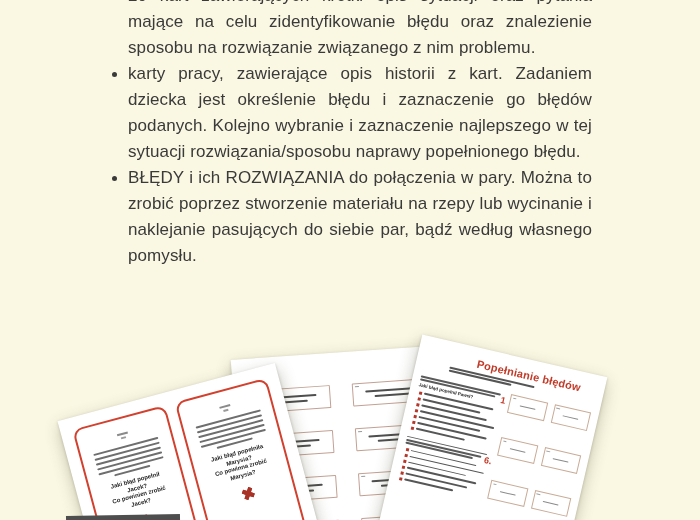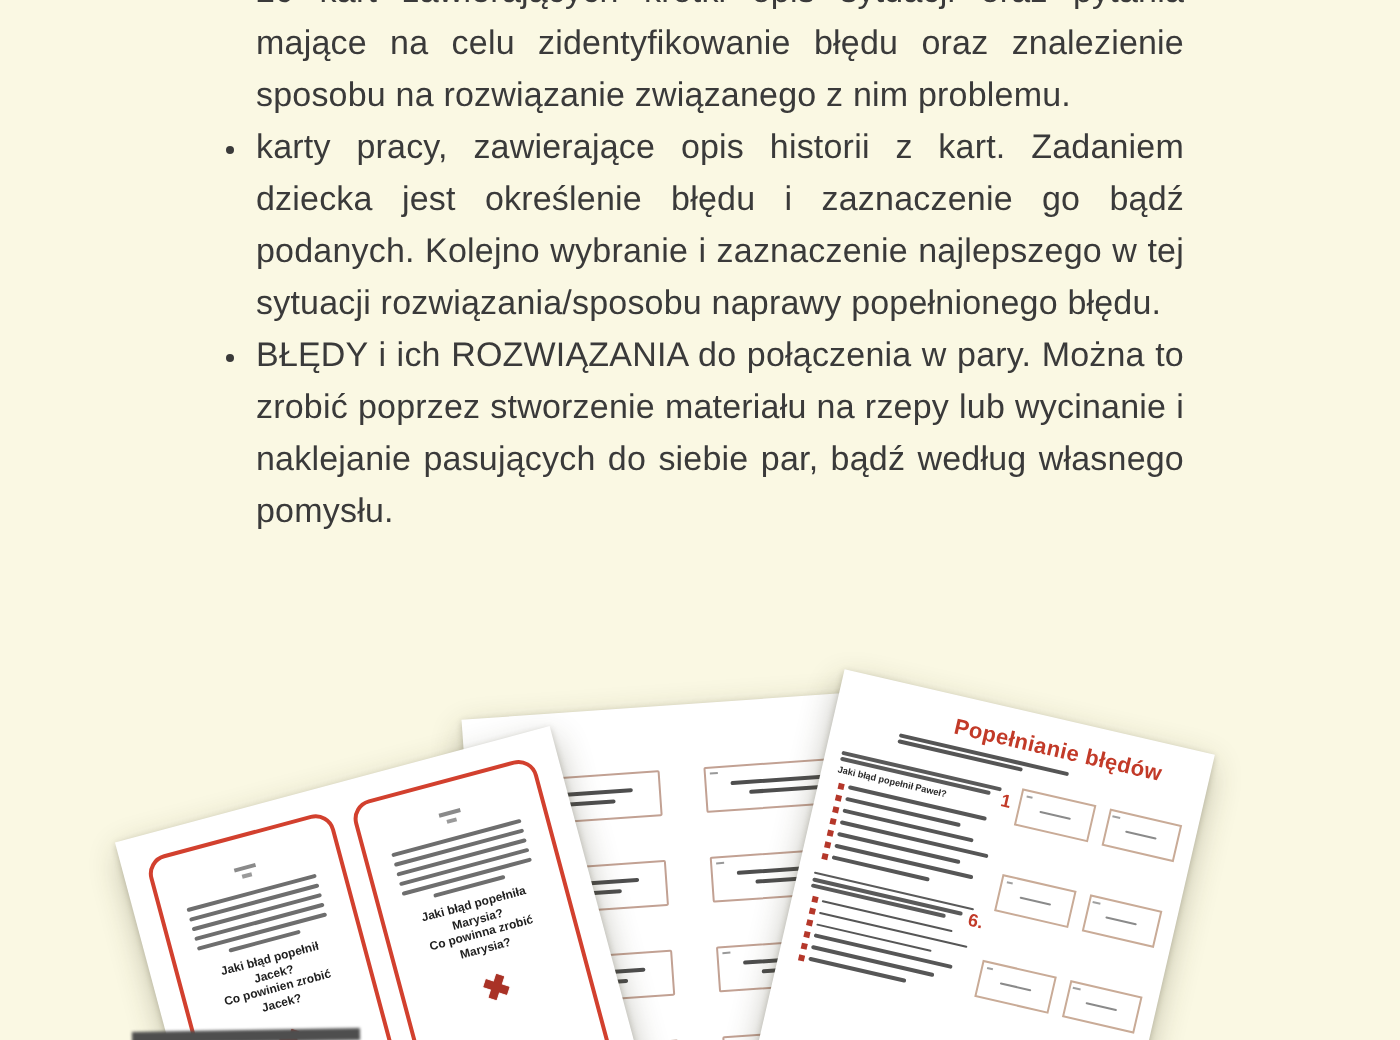--- a/index.html
+++ b/index.html
@@ -113,21 +113,21 @@
 
   .w95{width:95%;}.w90{width:90%;}.w85{width:85%;}.w80{width:80%;}.w75{width:75%;}
   .w70{width:70%;}.w60{width:60%;}
 </style>
 </head>
 <body>
 
 <div class="text-block">
   <ul>
     <li>20 kart zawierających krótki opis sytuacji oraz pytania mające na celu zidentyfikowanie błędu oraz znalezienie sposobu na rozwiązanie związanego z nim problemu.</li>
-    <li>karty pracy, zawierające opis historii z kart. Zadaniem dziecka jest określenie błędu i zaznaczenie go bądź podanych. Kolejno wybranie i zaznaczenie najlepszego w tej sytuacji rozwiązania/sposobu naprawy popełnionego błędu.</li>
+    <li>karty pracy, zawierające opis historii z kart. Zadaniem dziecka jest określenie błędu i zaznaczenie go błędów podanych. Kolejno wybranie i zaznaczenie najlepszego w tej sytuacji rozwiązania/sposobu naprawy popełnionego błędu.</li>
     <li>BŁĘDY i ich ROZWIĄZANIA do połączenia w pary. Można to zrobić poprzez stworzenie materiału na rzepy lub wycinanie i naklejanie pasujących do siebie par, bądź według własnego pomysłu.</li>
   </ul>
 </div>
 
 <div>
 
   <div class="page page-sheet">
     <div class="corner-mark"></div>
     <div class="sheet-grid">
       <div class="wbox">

